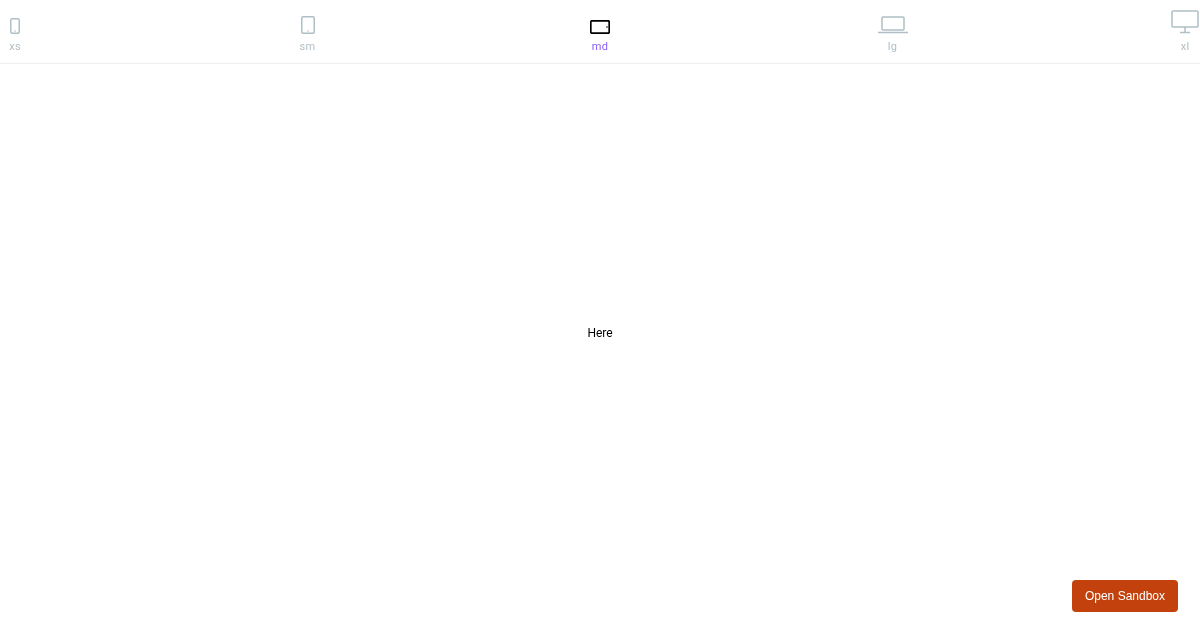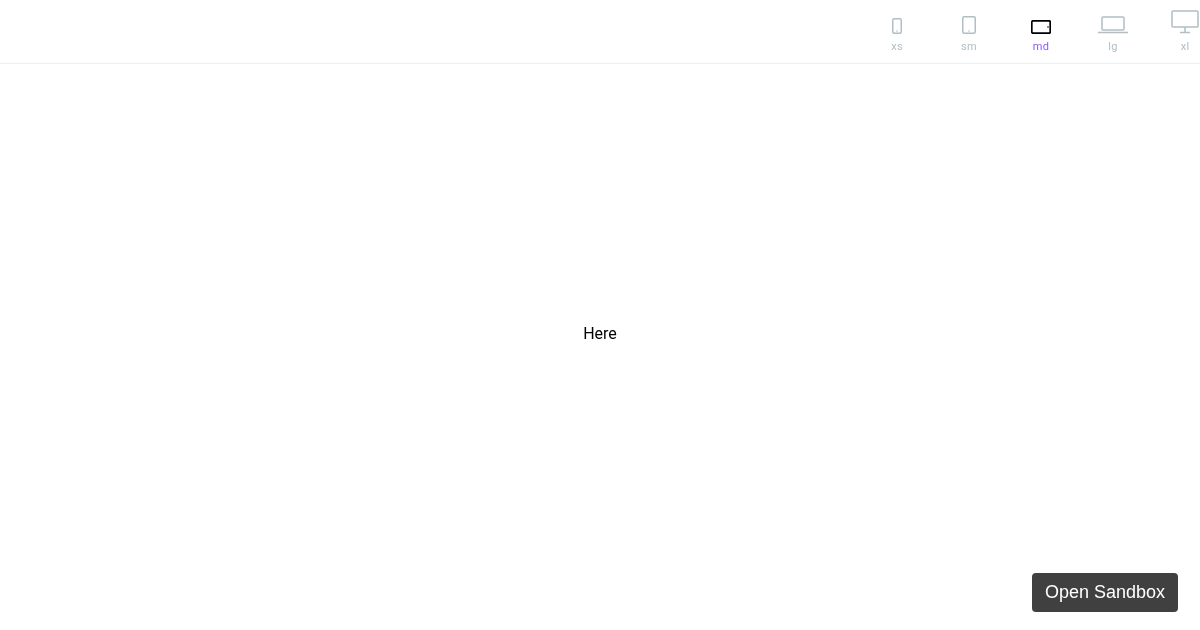--- a/index.html
+++ b/index.html
@@ -6,21 +6,21 @@
     body {
       font-family: -apple-system, BlinkMacSystemFont, "Segoe UI", Roboto, Helvetica, Arial, sans-serif;
       background: #ffffff;
       width: 1200px;
       height: 630px;
       position: relative;
       overflow: hidden;
     }
     .toolbar {
       display: flex;
-      justify-content: flex-end;
+      justify-content: space-between;
       align-items: flex-start;
       padding-top: 10px;
       padding-bottom: 10px;
       border-bottom: 1px solid #eceff1;
       gap: 42px;
     }
     .breakpoint-btn {
       display: flex;
       flex-direction: column;
       align-items: center;
@@ -42,31 +42,31 @@
       margin-top: 6px;
       letter-spacing: 0.3px;
     }
     .content-area {
       display: flex;
       justify-content: center;
       align-items: center;
       height: calc(630px - 62px);
     }
     .content-text {
-      font-size: 16px;
+      font-size: 12px;
       color: #000000;
       margin-top: -30px;
     }
     .open-sandbox {
       position: absolute;
       right: 22px;
       bottom: 18px;
-      background: #404040;
+      background: #c2410c;
       color: #ffffff;
-      font-size: 18px;
+      font-size: 12px;
       padding: 9px 13px;
       border-radius: 4px;
       cursor: pointer;
       border: none;
     }
   </style>
 </head>
 <body>
 
 <div class="toolbar">

